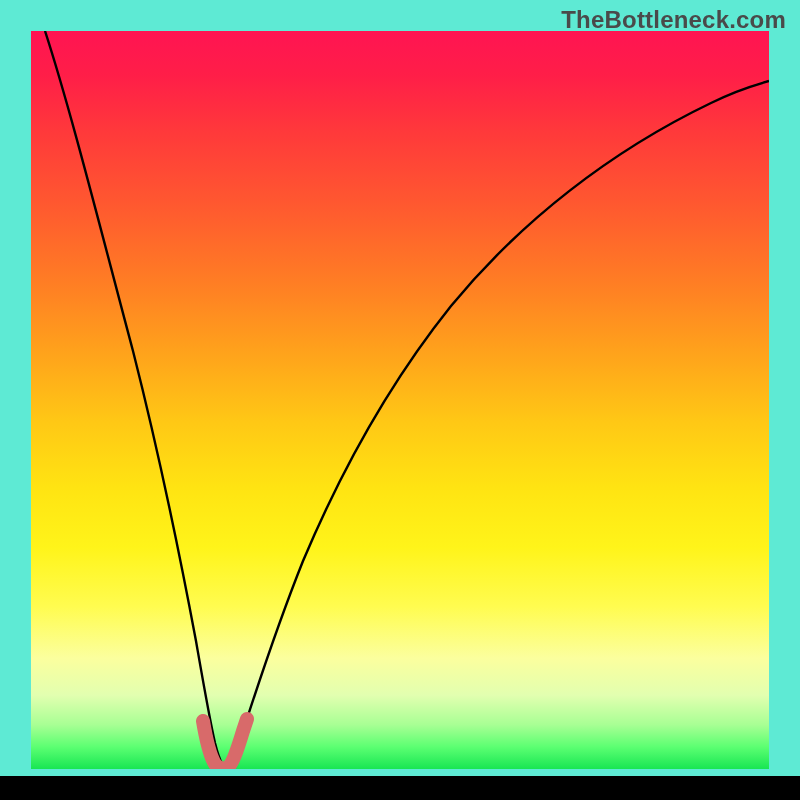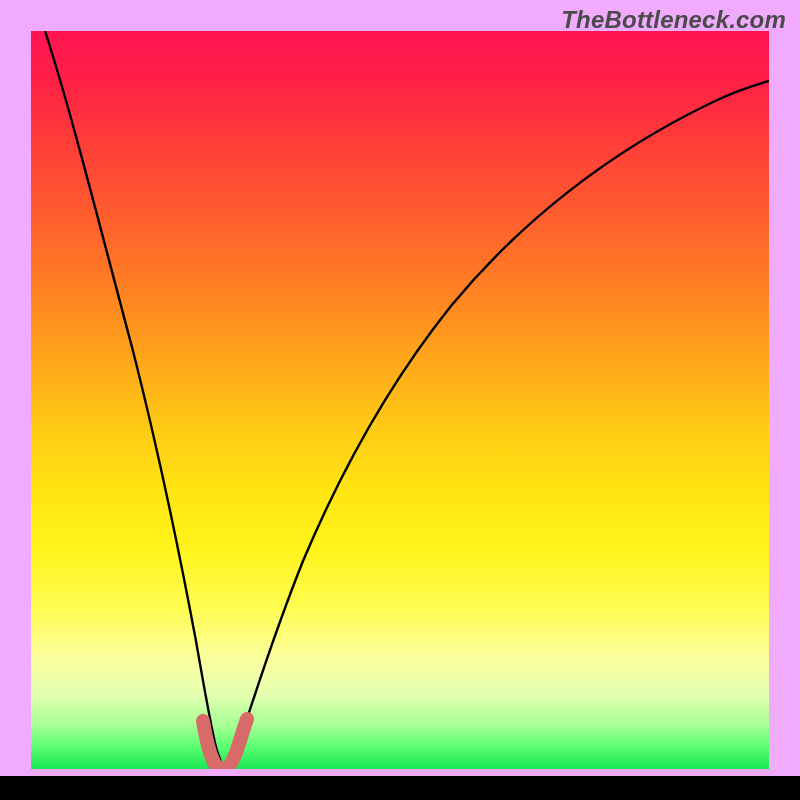--- a/index.html
+++ b/index.html
@@ -8,22 +8,21 @@
     width: 800px;
     height: 800px;
     background: #000;
     overflow: hidden;
     font-family: Arial, Helvetica, sans-serif;
   }
   .frame {
     position: relative;
     width: 800px;
     height: 776px;
-    background: #f0abfc;
-    font-style: italic;
+    background: #5eead4;
   }
   .watermark {
     position: absolute;
     top: 6px;
     right: 14px;
     color: #4a4a4a;
     font-size: 24px;
     font-weight: 600;
     letter-spacing: 0.2px;
     z-index: 5;

